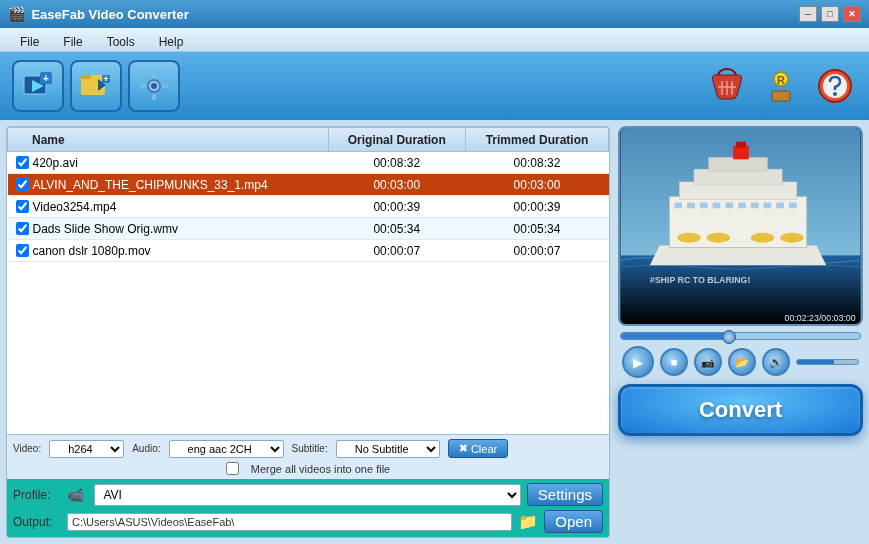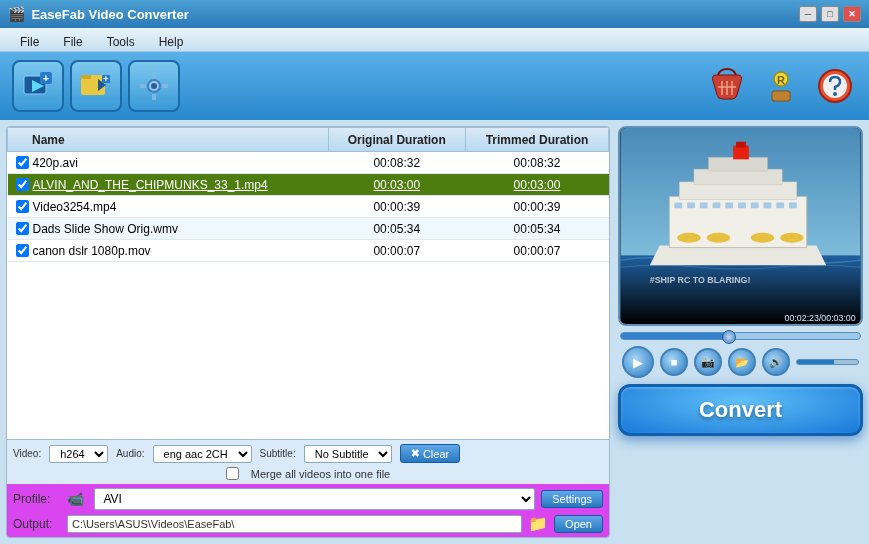--- a/index.html
+++ b/index.html
@@ -106,42 +106,42 @@
       font-weight: bold;
       color: #222;
       text-align: center;
     }
     #file-table thead th:first-child { text-align: left; padding-left: 24px; }
     #file-table tbody tr {
       height: 22px;
       border-bottom: 1px solid #e0e8f0;
     }
     #file-table tbody tr:nth-child(even) { background: #f0f8ff; }
-    #file-table tbody tr.selected { background: #4d7c0f; color: white; text-decoration: underline; }
+    #file-table tbody tr.selected { background: #c2410c; color: white; }
     #file-table tbody td {
       padding: 2px 8px;
       text-align: center;
       white-space: nowrap;
       overflow: hidden;
       text-overflow: ellipsis;
     }
     #file-table tbody td:first-child { text-align: left; }
     .file-checkbox { margin-right: 4px; }
     .file-name-cell { display: flex; align-items: center; }
 
     
     #bottom-controls {
       padding: 4px 6px;
       background: #daeaf8;
       border-top: 1px solid #a0c0d8;
     }
     .control-row { display: flex; align-items: center; gap: 8px; margin-bottom: 4px; }
     .control-label { color: #333; font-size: 10px; }
     select.small-select {
-      font-size: 11px; padding: 1px 6px;
+      font-size: 11px; padding: 1px 14px;
       border: 1px solid #88aac0;
       background: white;
       border-radius: 2px;
     }
     .clear-btn {
       background: linear-gradient(to bottom, #60a8e8, #2878c0);
       color: white;
       border: 1px solid #1a58a0;
       border-radius: 3px;
       padding: 2px 10px;
@@ -156,21 +156,21 @@
       flex: 1; font-size: 12px; padding: 2px 4px;
       border: 1px solid #88aac0; border-radius: 2px;
       background: white;
     }
     .settings-btn, .open-btn {
       background: linear-gradient(to bottom, #60a8e8, #2878c0);
       color: white;
       border: 1px solid #1a58a0;
       border-radius: 3px;
       padding: 2px 10px;
-      font-size: 11px;
+      font-size: 15px;
       cursor: pointer;
     }
     .output-row { display: flex; align-items: center; gap: 6px; }
     .output-path {
       flex: 1; font-size: 11px; padding: 2px 4px;
       border: 1px solid #88aac0; border-radius: 2px;
       background: white; color: #333;
     }
     .folder-icon-btn { font-size: 16px; cursor: pointer; }
 
@@ -420,21 +420,21 @@
           <span>✖</span>
           <span>Clear</span>
         </button>
       </div>
       <div class="merge-row">
         <input type="checkbox" style="">
         <span>Merge all videos into one file</span>
       </div>
     </div>
 
-    <div style="padding: 4px 6px; background: #d946ef;">
+    <div style="padding: 4px 6px; background: #14b8a6;">
       <div class="profile-row">
         <span class="profile-label">Profile:</span>
         <span style="margin-right:4px; font-size:14px;">📹</span>
         <select class="profile-select">
           <option>AVI</option>
         </select>
         <button class="settings-btn">Settings</button>
       </div>
       <div class="output-row">
         <span class="profile-label">Output:</span>

